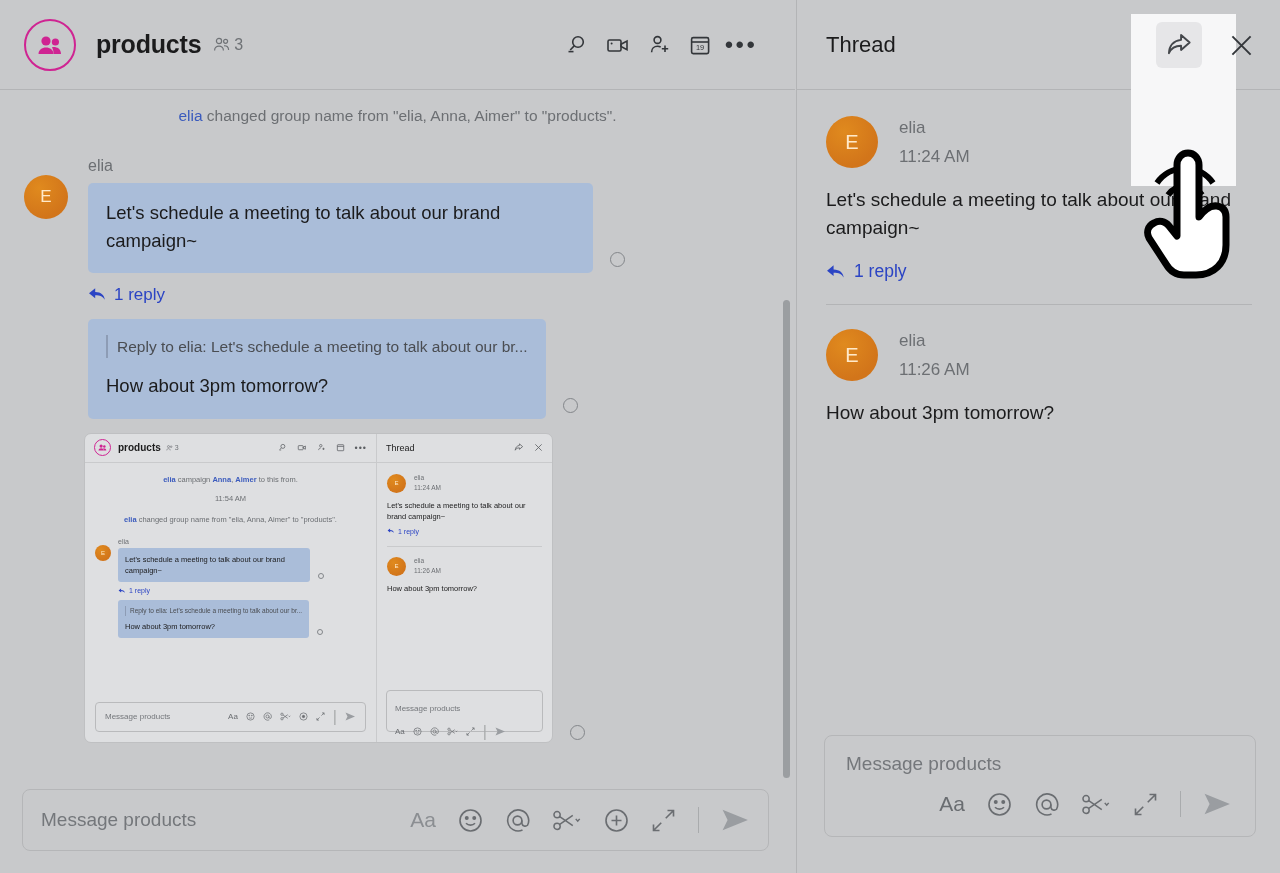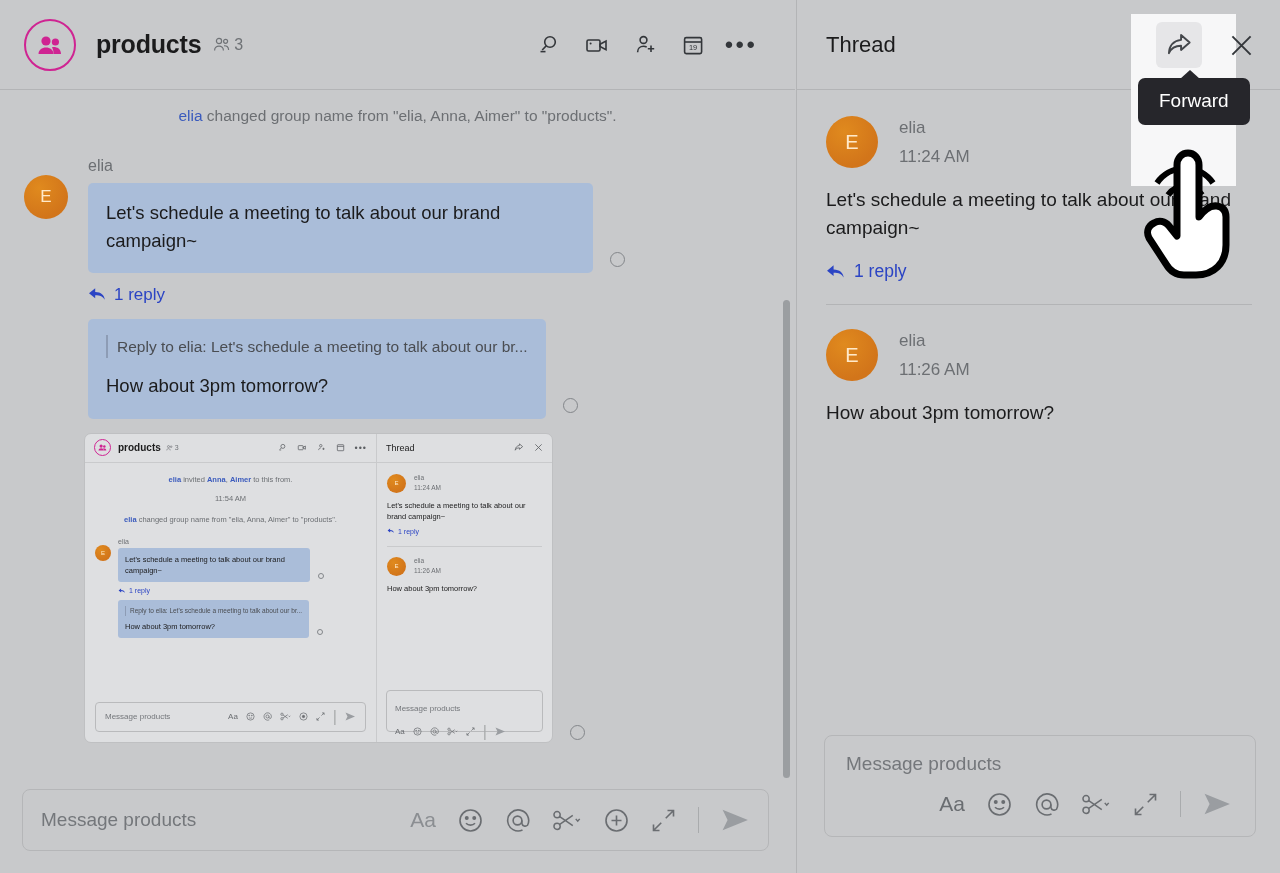--- a/index.html
+++ b/index.html
@@ -31,21 +31,21 @@
   .group-avatar svg { display: block; }
   .chat-title {
     font-size: 25px; font-weight: bold; color: #1b1b1c;
     margin-left: 20px; letter-spacing: -0.2px;
   }
   .member-chip {
     display: flex; align-items: center; gap: 4px;
     margin-left: 12px; color: #6f7276; font-size: 16px;
   }
   .header-actions {
-    margin-left: auto; display: flex; align-items: center; gap: 20px;
+    margin-left: auto; display: flex; align-items: center; gap: 13px;
     padding-right: 20px;
   }
   .hicon {
     width: 28px; height: 28px; display: flex; align-items: center;
     justify-content: center; color: #33363a; cursor: pointer;
   }
   .dots { letter-spacing: 2.5px; font-size: 24px; line-height: 12px; color: #33363a; }
 
   
   .msg-list {
@@ -357,21 +357,21 @@
                     <path d="M18 12.6v6.4M14.8 15.8h6.4"></path>
                   </svg>
                 <svg width="9" height="9" viewBox="0 0 24 24" fill="none" stroke="#5b5e62" stroke-width="2">
                     <rect x="3.6" y="4.6" width="17" height="16" rx="1.6"></rect>
                     <path d="M3.6 9h17"></path>
                   </svg>
                 <span style="font-size:9px;letter-spacing:1px;line-height:4px;">•••</span>
               </div>
             </div>
             <div class="t-sys">
-              <span class="name">elia</span><span> invited </span><span class="name">Anna</span><span>, </span><span class="name">Aimer</span><span> to this from.</span>
+              <span class="name">elia</span><span> campaign </span><span class="name">Anna</span><span>, </span><span class="name">Aimer</span><span> to this from.</span>
             </div>
             <div class="t-time">11:54 AM</div>
             <div class="t-sys" style="margin-top:12px">
               <span class="name">elia</span><span> changed group name from "elia, Anna, Aimer" to "products".</span>
             </div>
             <div class="t-msgrow">
               <div class="t-av">E</div>
               <div class="t-col">
                 <div class="t-sender">elia</div>
                 <div class="t-bubwrap">
@@ -545,21 +545,20 @@
     </div>
 
     <div class="hover-plate"></div>
 
     <div class="fwd-btn">
       <svg width="27" height="24" viewBox="0 0 24 21" fill="none" stroke="#44474b" stroke-width="1.7" stroke-linejoin="round">
           <path d="M13.4 1.6 21 8.3l-7.6 6.6v-3.8C7.8 11.1 4.6 13 2.6 17.8c.3-7.3 3.7-10.9 10.8-11.9z"></path>
         </svg>
     </div>
 
-    <div class="tooltip">Forward</div>
 
     <div class="close-btn">
       <svg width="25" height="25" viewBox="0 0 22 22" stroke="#33363a" stroke-width="1.7">
           <path d="M3 3 19 19M19 3 3 19"></path>
         </svg>
     </div>
 
     <div class="t-message">
       <div class="tm-head">
         <div class="tm-avatar">E</div>

